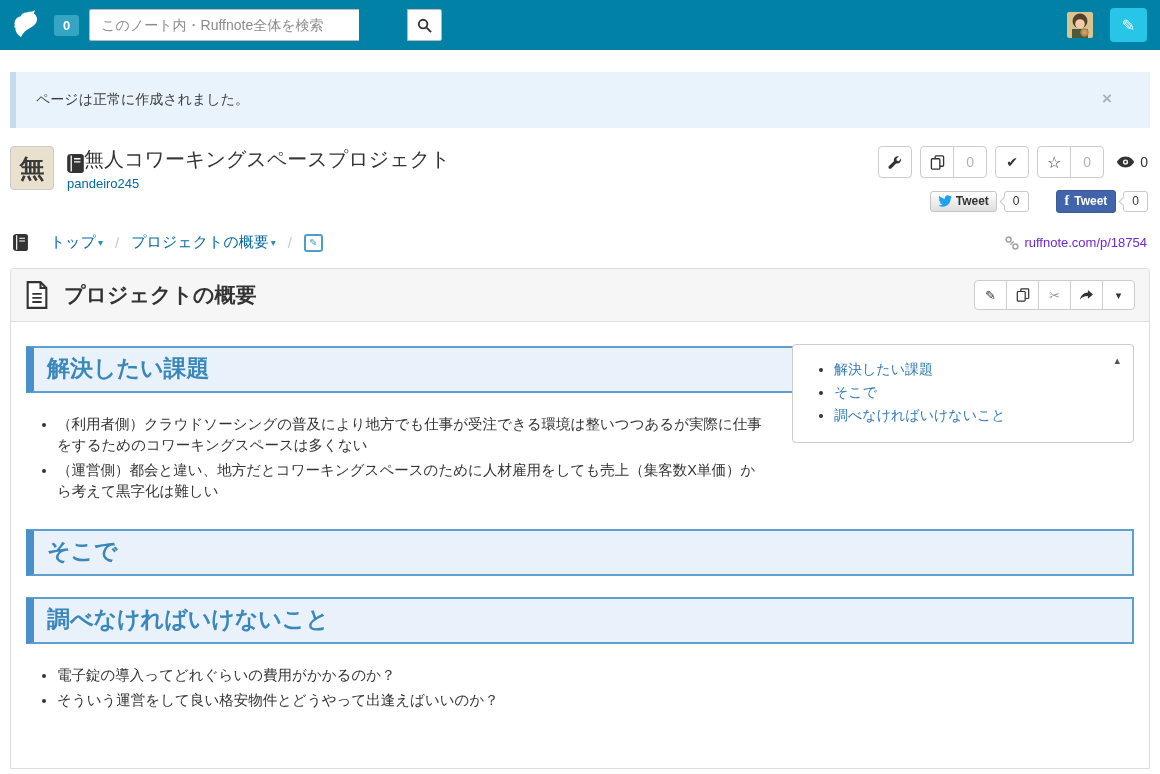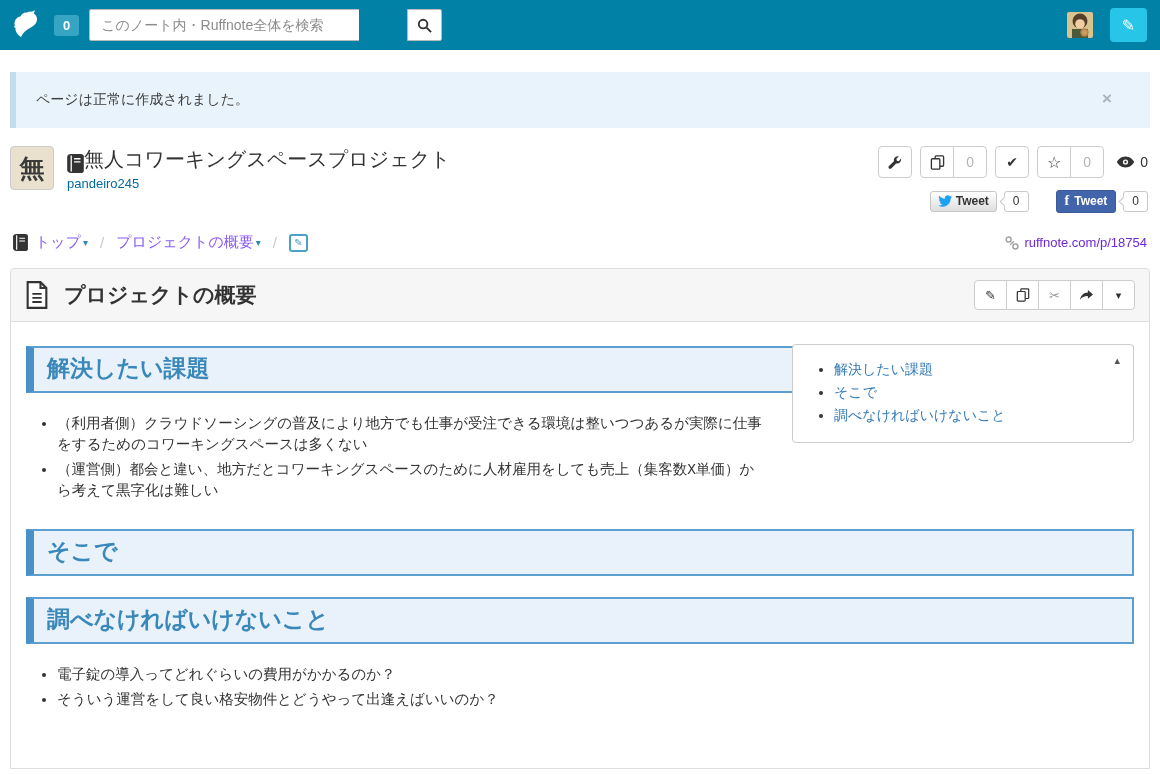--- a/index.html
+++ b/index.html
@@ -57,21 +57,21 @@
   .bubble { position: relative; margin-left: 7px; border: 1px solid #c9c9c9; border-radius: 3px;
     background: #fff; padding: 2px 8px 3px; font-size: 12px; color: #333; }
   .bubble::before { content: ""; position: absolute; left: -4px; top: 6px; width: 6px; height: 6px;
     background: #fff; border-left: 1px solid #c9c9c9; border-bottom: 1px solid #c9c9c9; transform: rotate(45deg); }
   .fb-btn { display: flex; align-items: center; gap: 5px; background: #4264aa; border: 1px solid #3b5a99;
     border-radius: 3px; padding: 2px 8px 3px; font-size: 12px; font-weight: bold; color: #fff; cursor: pointer; }
   .fb-f { font-family: "Liberation Serif", serif; font-weight: bold; font-size: 14px; }
 
   
   .crumb-row { display: flex; align-items: center; padding: 20px 13px 14px; font-size: 15px; color: #2d8ab5; }
-  .crumb-link { display: flex; align-items: center; gap: 7px; color: #8b5cf6; cursor: pointer; }
+  .crumb-link { display: flex; align-items: center; gap: 22px; color: #0369a1; cursor: pointer; }
   .crumb-caret { font-size: 10px; cursor: pointer; margin-left: 2px; }
   .crumb-sep { color: #c9c9c9; margin: 0 12px; }
   .crumb-edit { width: 19px; height: 18px; border: 2px solid #4da0c5; border-radius: 3px; color: #4da0c5;
     font-size: 10px; display: inline-flex; align-items: center; justify-content: center; cursor: pointer; }
   .crumb-url { margin-left: auto; display: flex; align-items: center; gap: 5px; color: #6d28d9; font-size: 13px; cursor: pointer; }
 
   
   .panel { margin: 2px 10px 0; border: 1px solid #ddd; border-radius: 4px 4px 0 0; }
   .panel-header { background: #f6f6f6; border-bottom: 1px solid #ddd; border-radius: 4px 4px 0 0;
     padding: 11px 14px; display: flex; align-items: center; }
@@ -89,21 +89,21 @@
 
   .toc { float: right; width: 342px; background: #fff; border: 1px solid #ccc; border-radius: 4px;
     padding: 13px 14px 15px; position: relative; margin: -2px 0 14px 20px; }
   .toc-caret { position: absolute; top: 9px; right: 13px; font-size: 11px; color: #555; cursor: pointer; border: none; background: none; }
   .toc ul { margin-left: 27px; }
   .toc li { font-size: 14px; line-height: 23px; color: #333; }
   .toc-link { color: #337ab7; cursor: pointer; }
 
   .sec-heading { background: #e9f2fa; border: 2px solid #5c9fd0; border-left: 8px solid #4a90c8;
     padding: 5px 13px 7px; font-size: 23px; font-weight: bold; color: #3a87ba; margin-bottom: 21px; }
-  .sec-list { margin: 0 0 27px; padding-left: 31px; font-family: Liberation Mono, monospace; }
+  .sec-list { margin: 0 0 27px; padding-left: 31px; }
   .sec-list li { font-size: 14.5px; line-height: 21px; color: #333; margin-bottom: 4px; }
   .sec-list.first { margin-right: 368px; }
 </style>
 </head>
 <body>
 
 <div class="topbar">
   <svg class="bird" viewBox="0 0 34 30">
     <path fill="#ffffff" d="M8 27c-3-2-6-5-5.5-9-1.5-.5-1.8-2-.6-2.6-1.5-4 1.5-8.4 5.6-8.9.8-2.8 3.8-4.6 6.7-4 1.2-1 3-1.4 4.4-.8l3.4-1.5-1.2 3.2c2.7 1.7 3.9 5 2.9 8-1.1 3.4-4.3 5.2-7.2 6.8-3.2 1.8-6.3 4.1-8.5 8.8z"></path>
   </svg>

